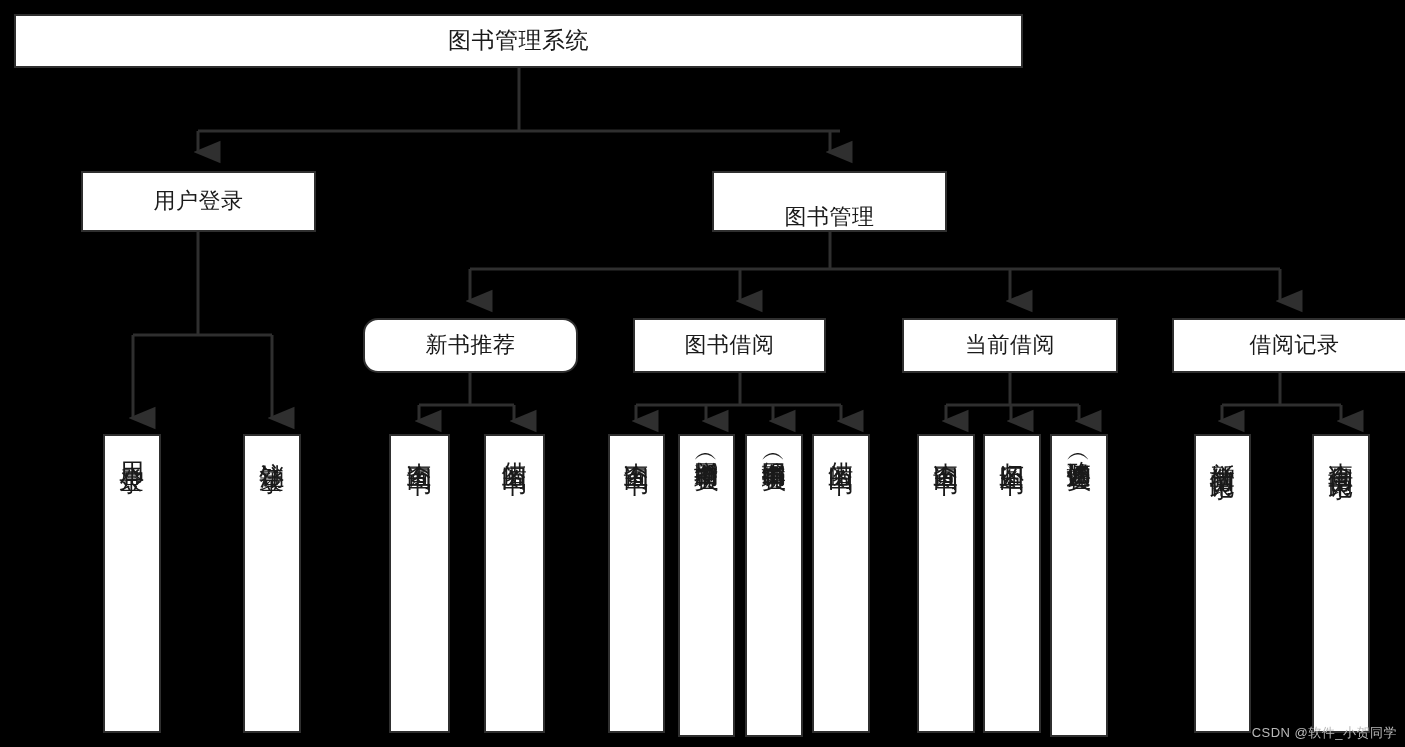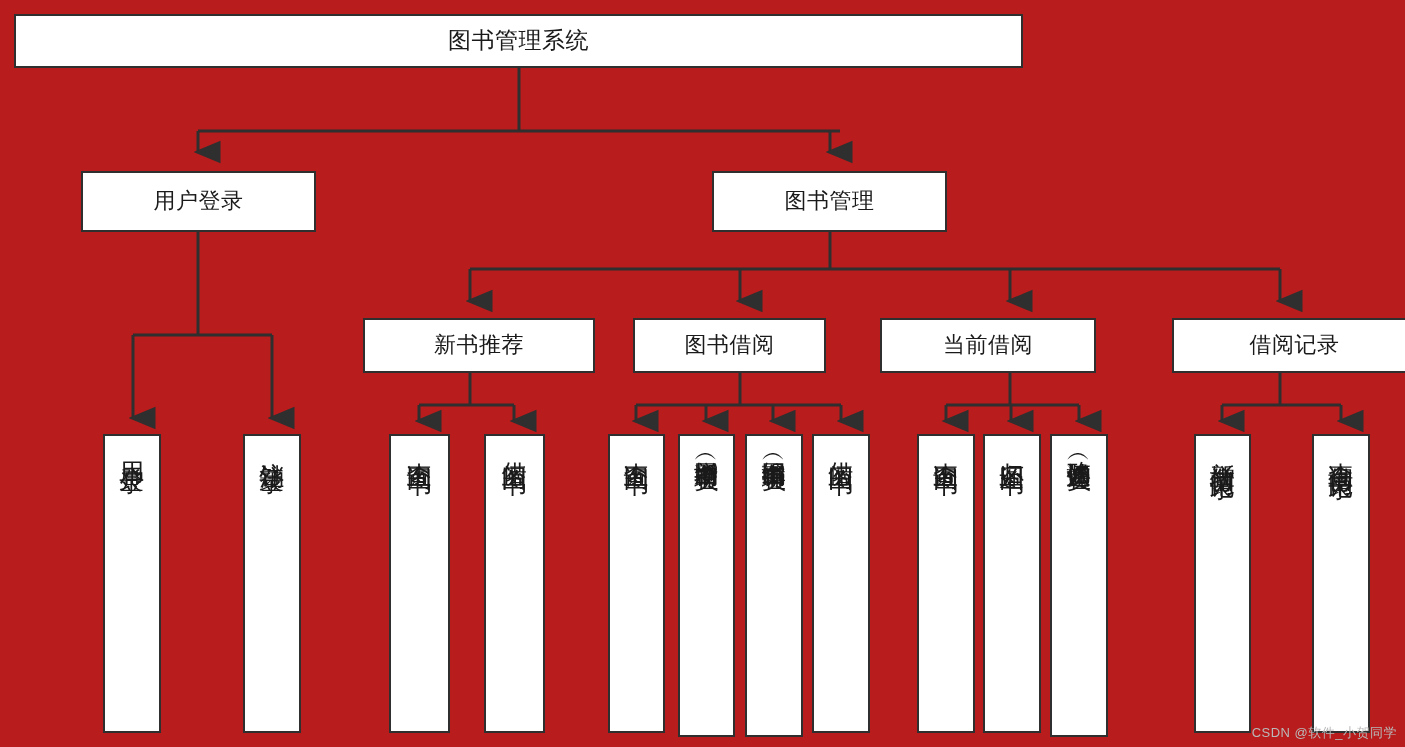--- a/index.html
+++ b/index.html
@@ -8,21 +8,21 @@
     padding: 0;
     background: #ffffff;
   }
   body {
     font-family: "Liberation Sans", "DejaVu Sans", sans-serif;
   }
   #canvas {
     position: relative;
     width: 1405px;
     height: 747px;
-    background: #b91c1c;
+    background: #000000;
     overflow: hidden;
   }
   #wires {
     position: absolute;
     left: 0;
     top: 0;
     width: 1405px;
     height: 747px;
     pointer-events: none;
   }
@@ -134,31 +134,31 @@
     </g>
   </svg>
 
   <div class="node h root" style="left:14px; top:14px; width:1009px; height:54px;">
     <span class="label">图书管理系统</span>
   </div>
 
   <div class="node h" style="left:81px; top:171px; width:235px; height:61px;">
     <span class="label">用户登录</span>
   </div>
-  <div class="node h" style="left:712px; top:171px; width:235px; height:61px;">
+  <div class="node h" style="left:712px; top:171px; width:235px; height:61px;align-items:flex-end;">
     <span class="label">图书管理</span>
   </div>
 
-  <div class="node h" style="left:363px; top:318px; width:232px; height:55px;">
+  <div class="node h" style="left:363px; top:318px; width:215px; height:55px;border-radius:15px;">
     <span class="label">新书推荐</span>
   </div>
   <div class="node h" style="left:633px; top:318px; width:193px; height:55px;">
     <span class="label">图书借阅</span>
   </div>
-  <div class="node h" style="left:880px; top:318px; width:216px; height:55px;">
+  <div class="node h" style="left:902px; top:318px; width:216px; height:55px;">
     <span class="label">当前借阅</span>
   </div>
   <div class="node h" style="left:1172px; top:318px; width:245px; height:55px;">
     <span class="label">借阅记录</span>
   </div>
 
   <div class="node v" style="left:103px; top:434px; width:58px; height:299px;">
     <span class="label">用户登录</span>
   </div>
   <div class="node v" style="left:243px; top:434px; width:58px; height:299px;">

